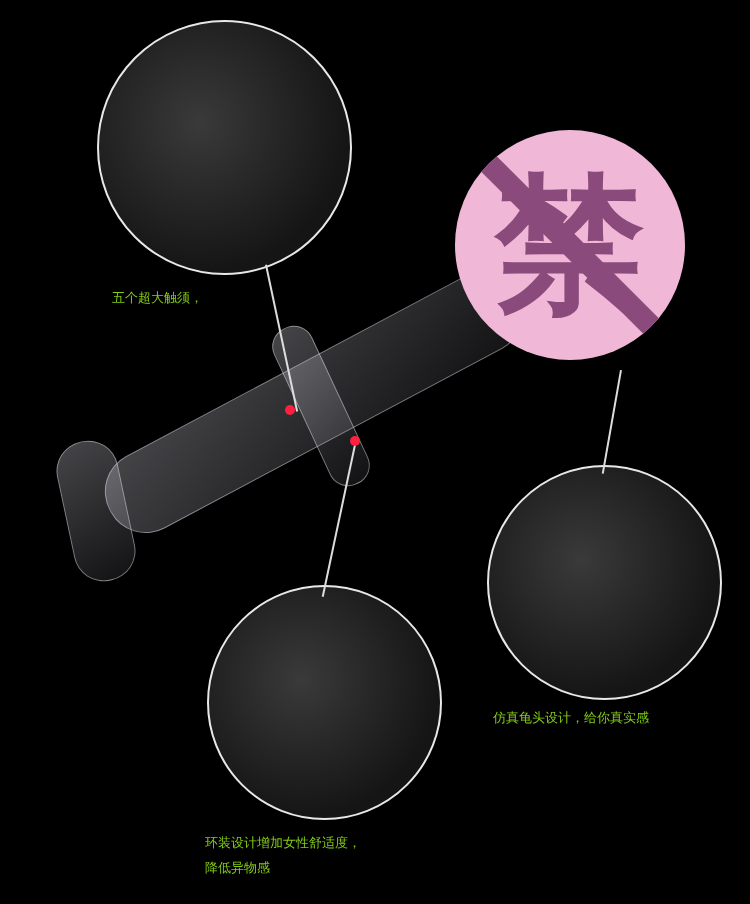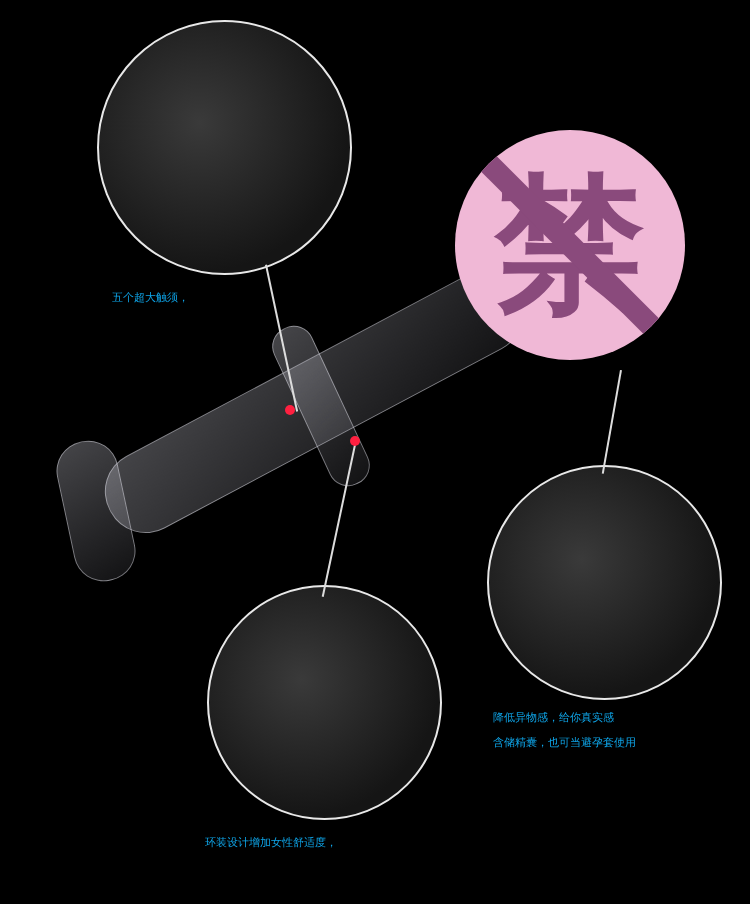--- a/index.html
+++ b/index.html
@@ -8,21 +8,21 @@
   .circle { position:absolute; border-radius:50%; background:radial-gradient(circle at 40% 40%, #3a3a3a, #151515 70%);
             border:2px solid #e8e8e8; box-sizing:border-box; }
   .product { position:absolute; background:linear-gradient(160deg, rgba(200,200,210,0.35), rgba(120,120,130,0.15));
              border:1px solid rgba(230,230,240,0.45); }
   .censor { position:absolute; left:455px; top:130px; width:230px; height:230px; border-radius:50%;
             background:#f0b8d6; display:flex; align-items:center; justify-content:center; overflow:hidden; }
   .censor .glyph { font-size:150px; color:#8a4a7c; font-weight:bold; line-height:1; }
   .censor .slash { position:absolute; width:300px; height:22px; background:#8a4a7c; transform:rotate(45deg); }
   .line { position:absolute; background:#ddd; width:1.5px; transform-origin:top left; }
   .dot { position:absolute; width:10px; height:10px; border-radius:50%; background:#ff2040; }
-  .caption { position:absolute; font-size:11px; line-height:25px; color:#0ea5e9; white-space:nowrap; }
+  .caption { position:absolute; font-size:13px; line-height:25px; color:#84cc16; white-space:nowrap; }
 </style>
 </head>
 <body>
 
 <div class="circle" style="left:97px;top:20px;width:255px;height:255px;"></div>
 <div class="circle" style="left:487px;top:465px;width:235px;height:235px;"></div>
 <div class="circle" style="left:207px;top:585px;width:235px;height:235px;"></div>
 
 <div class="product" style="left:65px;top:440px;width:60px;height:140px;border-radius:30px;transform:rotate(-12deg);"></div>
 <div class="product" style="left:110px;top:330px;width:460px;height:80px;border-radius:40px;transform:rotate(-28deg);transform-origin:left center;top:470px;"></div>
@@ -36,18 +36,18 @@
 <div class="line" style="left:265px;top:265px;height:150px;transform:rotate(-12deg);"></div>
 <div class="line" style="left:355px;top:440px;height:160px;transform:rotate(12deg);"></div>
 <div class="line" style="left:620px;top:370px;height:105px;transform:rotate(10deg);"></div>
 <div class="dot" style="left:285px;top:405px;"></div>
 <div class="dot" style="left:350px;top:436px;"></div>
 
 <div class="caption" style="left:112px;top:285px;">
   <div>五个超大触须，</div>
 </div>
 <div class="caption" style="left:493px;top:705px;">
-  <div>降低异物感，给你真实感</div>
-  <div>含储精囊，也可当避孕套使用</div>
+  <div>仿真龟头设计，给你真实感</div>
 </div>
 <div class="caption" style="left:205px;top:830px;">
   <div>环装设计增加女性舒适度，</div>
+  <div>降低异物感</div>
 </div>
 
 </body></html>

